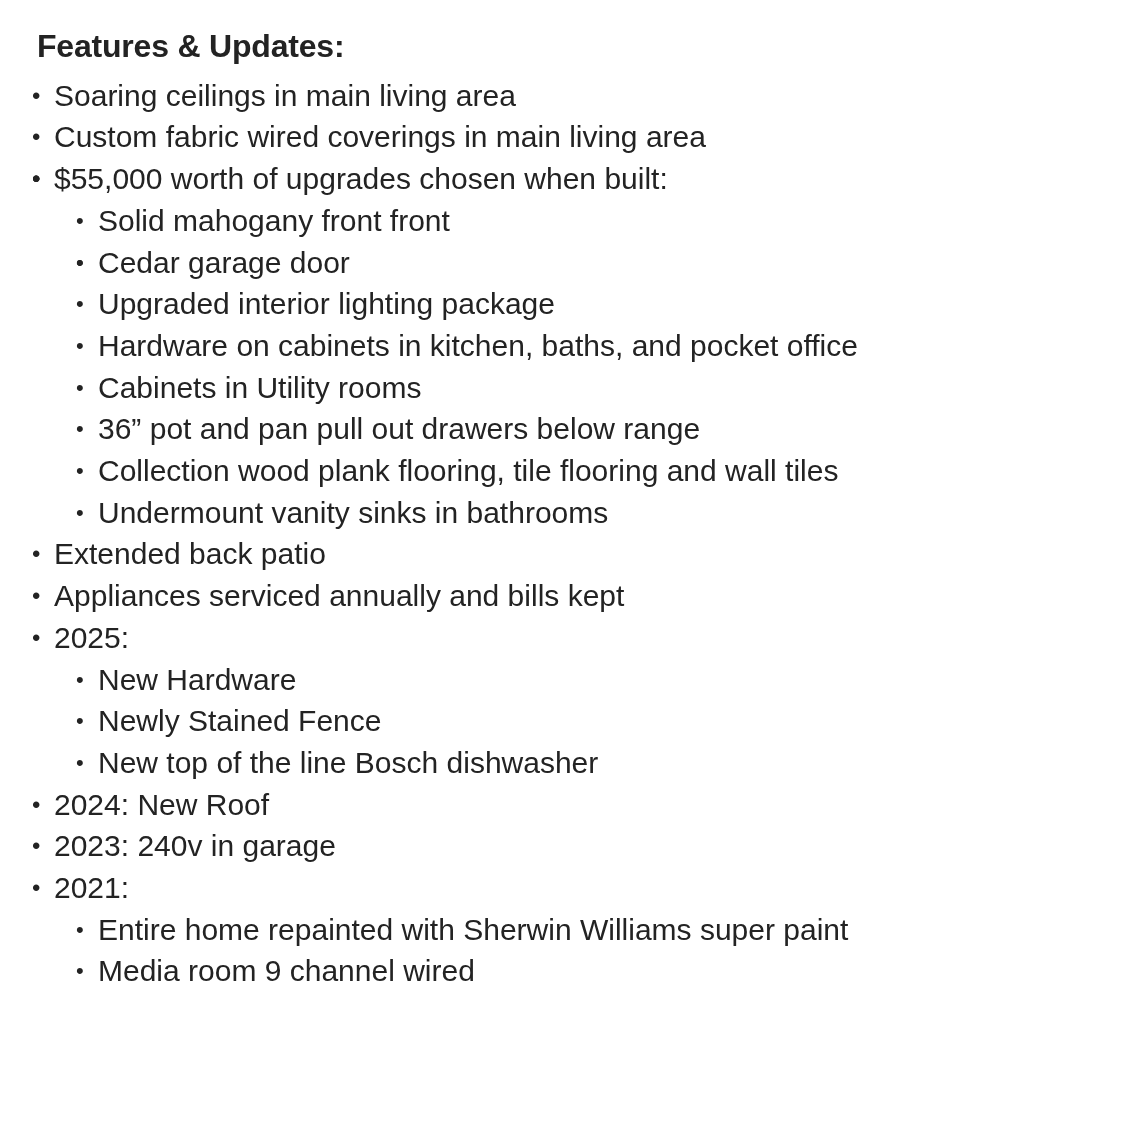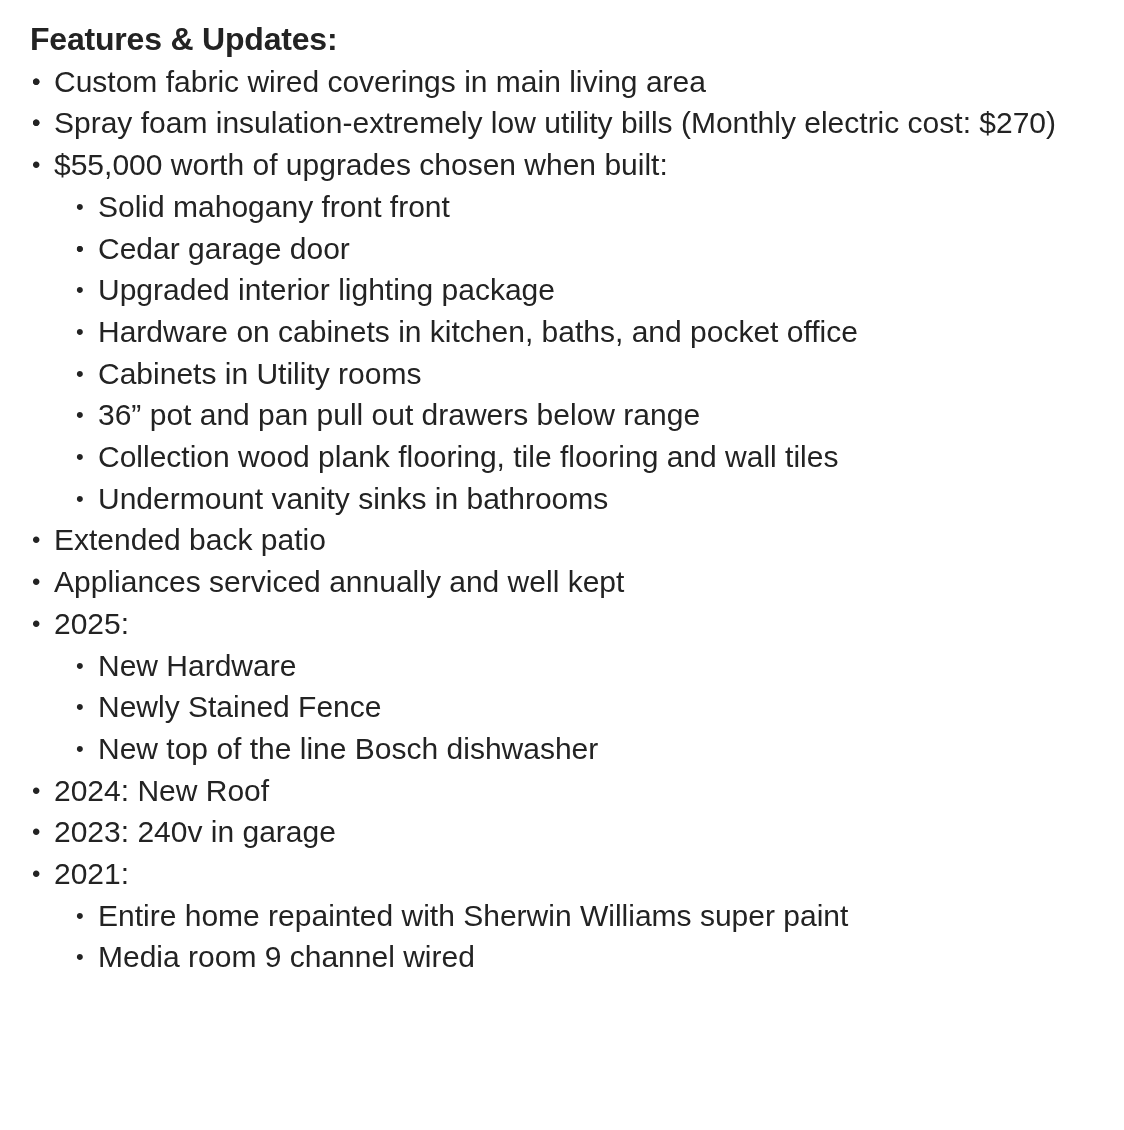--- a/index.html
+++ b/index.html
@@ -11,21 +11,21 @@
     width: 1124px;
     height: 1130px;
     box-sizing: border-box;
     background: #ffffff;
     padding: 19px 20px 0 30px;
     font-family: "Liberation Sans", "DejaVu Sans", sans-serif;
     color: #232323;
     overflow: hidden;
   }
   h2.heading {
-    margin: 0;
+    margin: 7px;
     padding: 0;
     font-size: 32px;
     font-weight: bold;
     line-height: 41.7px;
     letter-spacing: -0.2px;
   }
   ul.feature-list,
   ul.sub-list {
     list-style: none;
     margin: 0;
@@ -55,30 +55,30 @@
     font-size: 22px;
   }
 </style>
 </head>
 <body>
 
 <div class="page">
   <h2 class="heading">Features &amp; Updates:</h2>
   <ul class="feature-list">
       <li class="feature-item">
-        <div class="row"><span class="bullet">•</span></div>
+        <div class="row"><span class="bullet">•</span><span>Soaring ceilings in main living area</span></div>
       </li>
       <li class="feature-item">
         <div class="row"><span class="bullet">•</span><span>Custom fabric wired coverings in main living area</span></div>
       </li>
       <li class="feature-item">
         <div class="row"><span class="bullet">•</span></div>
       </li>
       <li class="feature-item">
-        <div class="row"><span class="bullet">•</span><span>Spray foam insulation-extremely low utility bills (Monthly electric cost: $270)</span></div>
+        <div class="row"><span class="bullet">•</span></div>
       </li>
       <li class="feature-item">
         <div class="row"><span class="bullet">•</span><span>$55,000 worth of upgrades chosen when built:</span></div>
         <ul class="sub-list">
           <li class="feature-item">
             <div class="row"><span class="bullet">•</span><span>Solid mahogany front front</span></div>
           </li>
           <li class="feature-item">
             <div class="row"><span class="bullet">•</span></div>
           </li>
@@ -102,21 +102,21 @@
           </li>
           <li class="feature-item">
             <div class="row"><span class="bullet">•</span><span>Undermount vanity sinks in bathrooms</span></div>
           </li>
         </ul>
       </li>
       <li class="feature-item">
         <div class="row"><span class="bullet">•</span><span>Extended back patio</span></div>
       </li>
       <li class="feature-item">
-        <div class="row"><span class="bullet">•</span><span>Appliances serviced annually and well kept</span></div>
+        <div class="row"><span class="bullet">•</span><span>Appliances serviced annually and bills kept</span></div>
       </li>
       <li class="feature-item">
         <div class="row"><span class="bullet">•</span><span>2025:</span></div>
         <ul class="sub-list">
           <li class="feature-item">
             <div class="row"><span class="bullet">•</span><span>New Hardware</span></div>
           </li>
           <li class="feature-item">
             <div class="row"><span class="bullet">•</span><span>Newly Stained Fence</span></div>
           </li>

